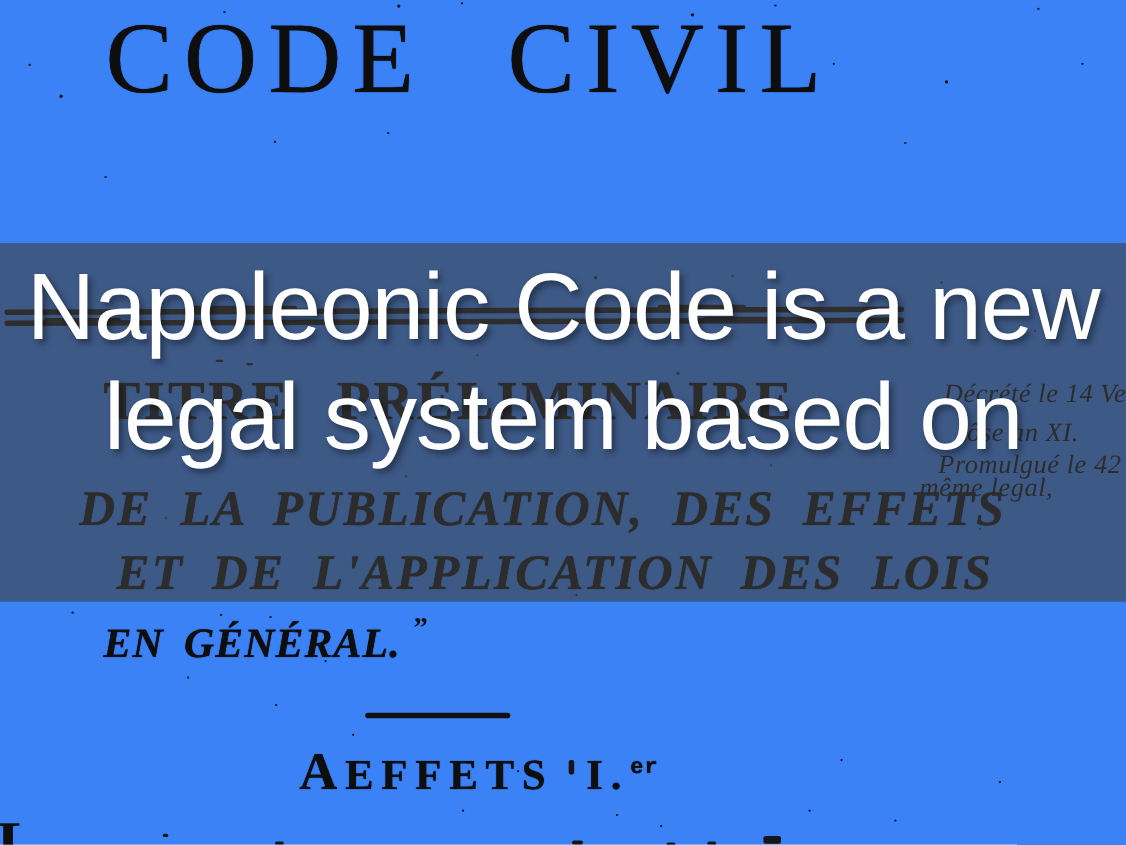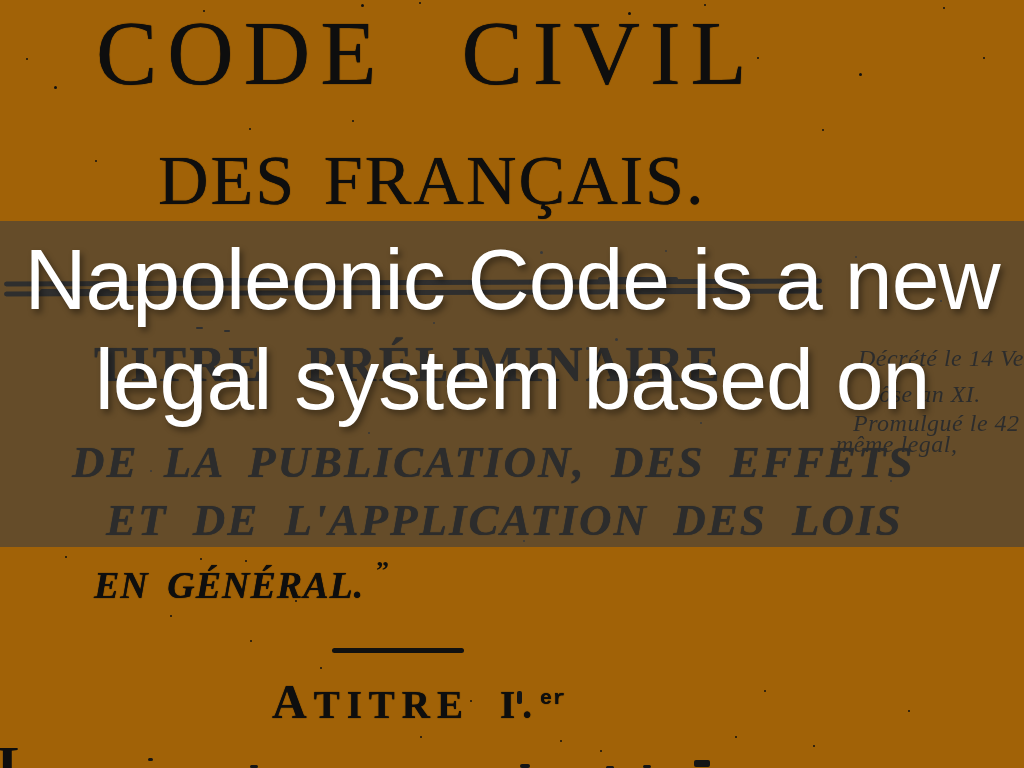--- a/index.html
+++ b/index.html
@@ -1,16 +1,16 @@
 <!DOCTYPE html>
 <html><head>
 <meta charset="utf-8">
 <style>
   html,body{margin:0;padding:0;background:#ffffff;}
-  .page{position:relative;width:1024px;height:768px;overflow:hidden;background:#a16207;
+  .page{position:relative;width:1024px;height:768px;overflow:hidden;background:#3b82f6;
         font-family:"Liberation Serif", serif;}
   .doc{position:absolute;inset:0;color:#0e0e0e;}
   .doc *{position:absolute;white-space:nowrap;line-height:1;}
 
   
   .t1{left:96px;top:7px;font-size:92px;letter-spacing:10px;word-spacing:42px;
       text-shadow:0 0 1px #000;}
   .t2{left:158px;top:146px;font-size:70px;letter-spacing:2px;word-spacing:8px;
       text-shadow:0 0 1px #000;}
   .rule{background:#141414;height:5px;width:818px;left:4px;border-radius:3px;
@@ -49,40 +49,39 @@
   .speck{position:absolute;border-radius:50%;}
   .frag{position:absolute;background:#151515;border-radius:2px;}
 </style>
 </head>
 <body>
 
 <div class="page">
 
   <div class="doc" style="color: rgb(14, 14, 14);">
     <div class="t1">CODE CIVIL</div>
-    <div class="t2">DES FRANÇAIS.</div>
 
     <div class="rule rule-a"></div>
     <div class="rule rule-b"></div>
 
     <div class="sect">TITRE PRÉLIMINAIRE</div>
 
     <div class="mn mn1">Décrété le 14 Ven</div>
     <div class="mn mn2">tôse an XI.</div>
     <div class="mn mn3">Promulgué le 42 du</div>
     <div class="mn mn4">même legal,</div>
 
     <div class="sub sub1">DE LA PUBLICATION, DES EFFETS</div>
     <div class="sub sub2">ET DE L'APPLICATION DES LOIS</div>
     <div class="sub sub3">EN GÉNÉRAL.</div>
     <div class="ditto">”</div>
 
     <div class="srule"></div>
 
-    <div class="article"><span class="a-lead">A</span><span class="a-rest">TITRE</span><span class="a-num">I.</span><span class="a-sup">er</span></div>
+    <div class="article"><span class="a-lead">A</span><span class="a-rest">EFFETS</span><span class="a-num">I.</span><span class="a-sup">er</span></div>
 
     <div class="bigL">L</div>
   <div class="speck" style="left: 26px; top: 58px; width: 2px; height: 2px; background: rgb(17, 17, 17);"></div>
       <div class="speck" style="left: 54px; top: 86px; width: 3px; height: 3px; background: rgb(17, 17, 17);"></div>
       <div class="speck" style="left: 203px; top: 10px; width: 2px; height: 2px; background: rgb(17, 17, 17);"></div>
       <div class="speck" style="left: 361px; top: 4px; width: 3px; height: 3px; background: rgb(17, 17, 17);"></div>
       <div class="speck" style="left: 419px; top: 2px; width: 2px; height: 2px; background: rgb(17, 17, 17);"></div>
       <div class="speck" style="left: 628px; top: 12px; width: 3px; height: 3px; background: rgb(17, 17, 17);"></div>
       <div class="speck" style="left: 704px; top: 4px; width: 2px; height: 2px; background: rgb(17, 17, 17);"></div>
       <div class="speck" style="left: 757px; top: 57px; width: 2px; height: 2px; background: rgb(17, 17, 17);"></div>

